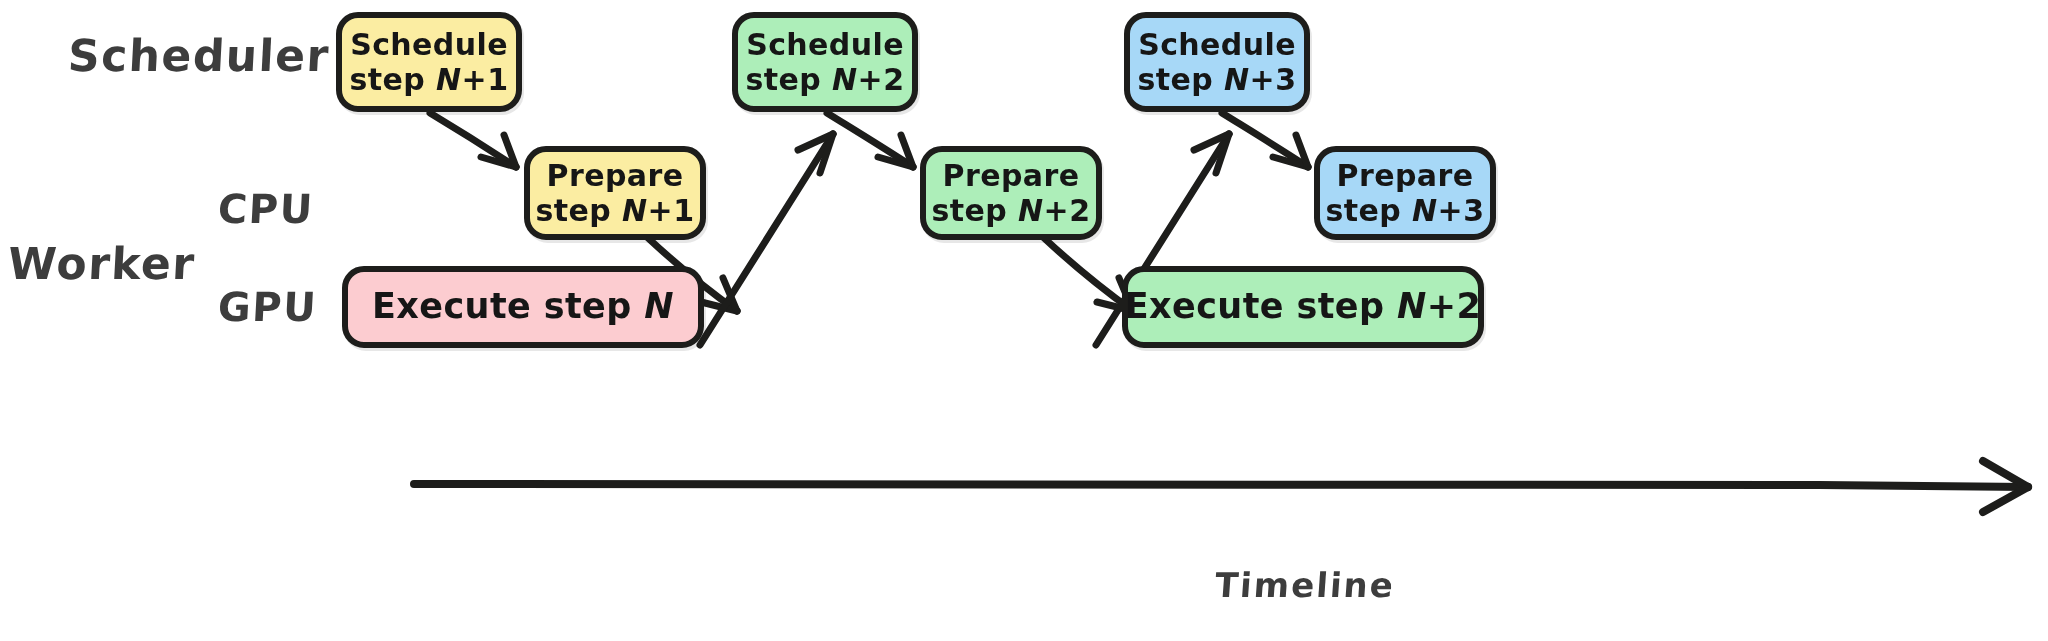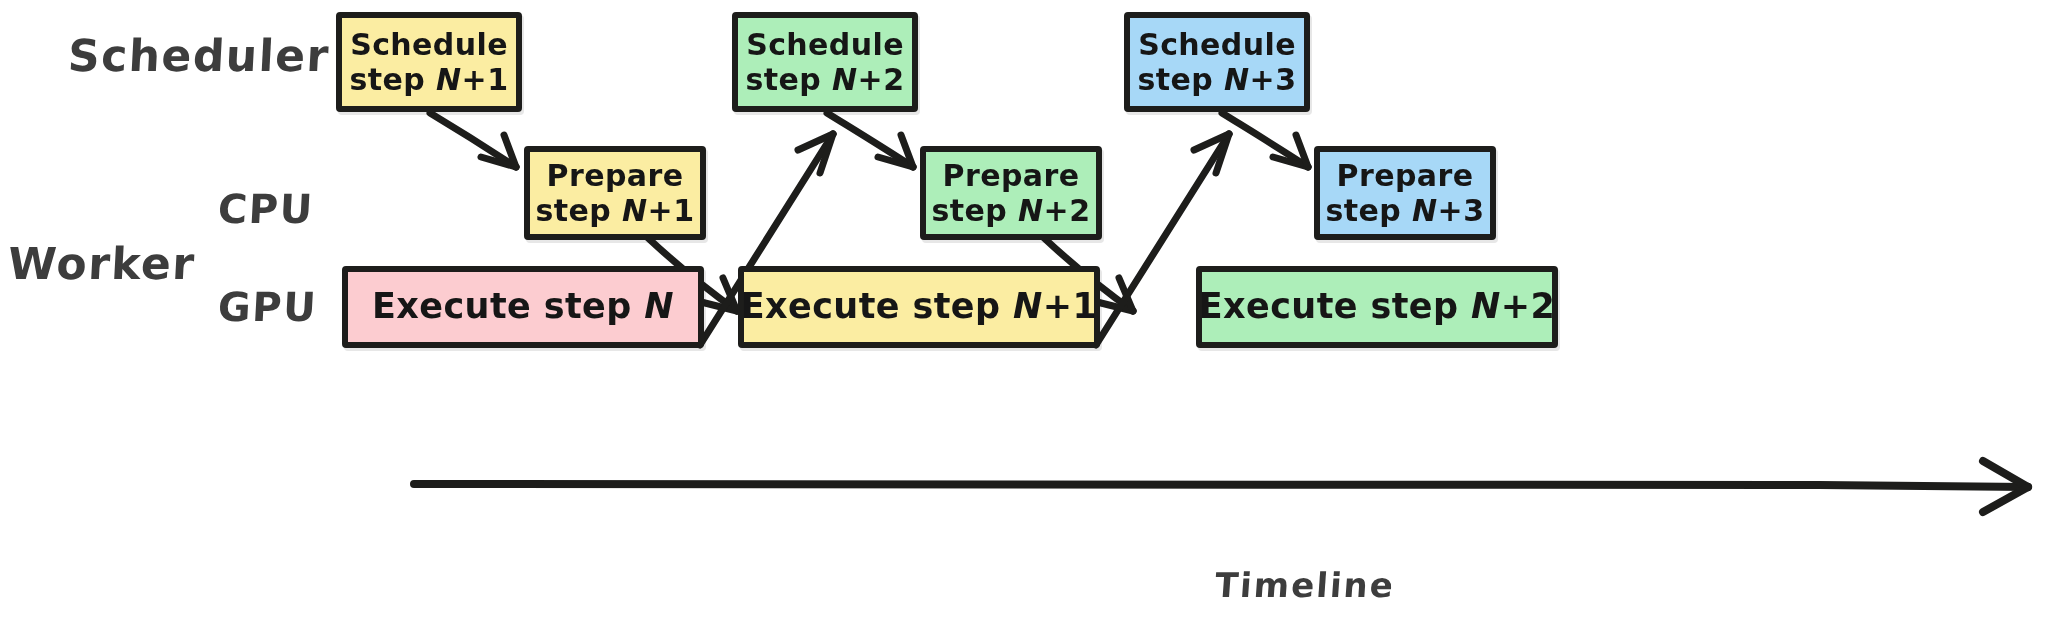--- a/index.html
+++ b/index.html
@@ -6,21 +6,21 @@
   body{width:2048px;height:641px;overflow:hidden;font-family:"DejaVu Sans",sans-serif;}
   #stage{position:relative;width:2048px;height:641px;background:#ffffff;}
   svg.layer{position:absolute;left:0;top:0;width:2048px;height:641px;}
   .lane-label{
     position:absolute;color:#3d3d3d;font-family:"DejaVu Sans",sans-serif;
     font-weight:700;letter-spacing:1.5px;white-space:nowrap;
     transform:skewX(-3deg);
   }
   .node{
     position:absolute;box-sizing:border-box;
-    border:6px solid #1d1d1b;border-radius:4px;
+    border:6px solid #1d1d1b;border-radius:22px;
     display:flex;flex-direction:column;align-items:center;justify-content:center;
     color:#161616;font-family:"DejaVu Sans",sans-serif;font-weight:700;
     text-align:center;line-height:1.18;letter-spacing:.4px;
     box-shadow:2px 3px 0 rgba(20,20,20,.10);
   }
   .node .ln{display:block;white-space:nowrap;}
   .node .ln em{font-style:italic;font-weight:700;}
   .node.two-line{font-size:30px;padding:6px 14px;}
   .node.one-line{font-size:35px;padding:4px 18px;}
   .axis-caption{
@@ -122,23 +122,20 @@
 
   <div class="node two-line" style="left:1314px;top:146px;width:182px;height:94px;background:#a7d8f7;">
     <span class="ln">Prepare</span>
     <span class="ln"><span>step </span><em>N</em><span>+3</span></span>
   </div>
 
   <div class="node one-line" style="left:342px;top:266px;width:362px;height:82px;background:#fcccd0;">
     <span class="ln"><span>Execute step </span><em>N</em><span></span></span>
   </div>
 
-  <div class="node one-line" style="left:738px;top:266px;width:362px;height:82px;background:#fbeda2;">
-    <span class="ln"><span>Execute step </span><em>N</em><span>+1</span></span>
-  </div>
 
-  <div class="node one-line" style="left:1196px;top:266px;width:362px;height:82px;background:#adeeb9;">
+  <div class="node one-line" style="left:1122px;top:266px;width:362px;height:82px;background:#adeeb9;">
     <span class="ln"><span>Execute step </span><em>N</em><span>+2</span></span>
   </div>
 
   <div class="axis-caption" style="left:1215px;top:565px;">Timeline</div>
 
 </div>
 
 </body></html>

